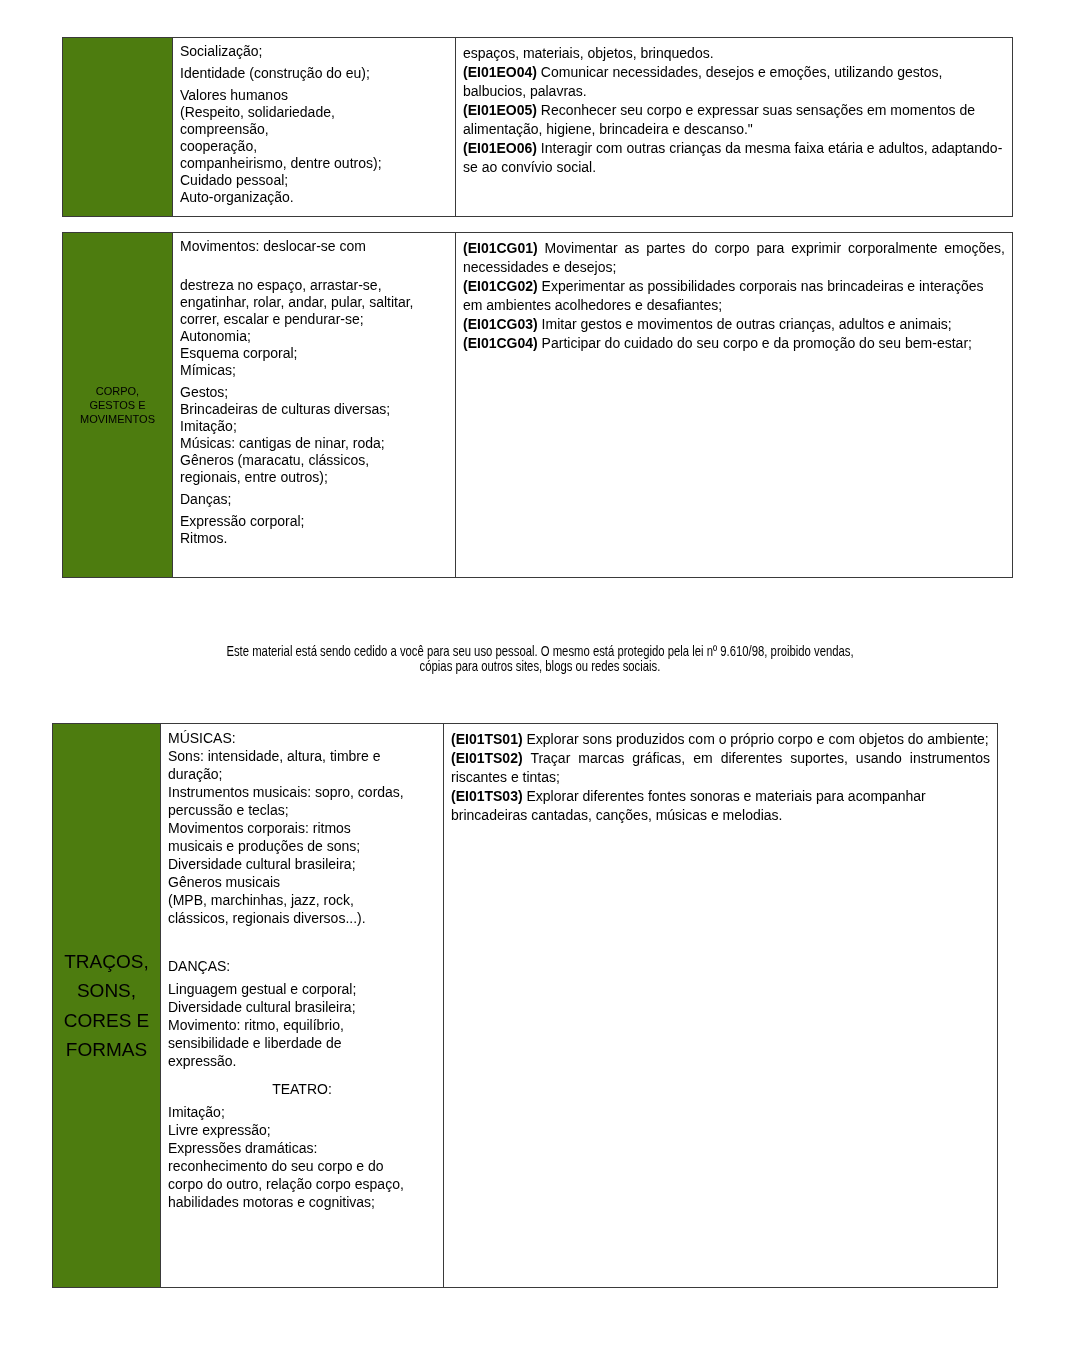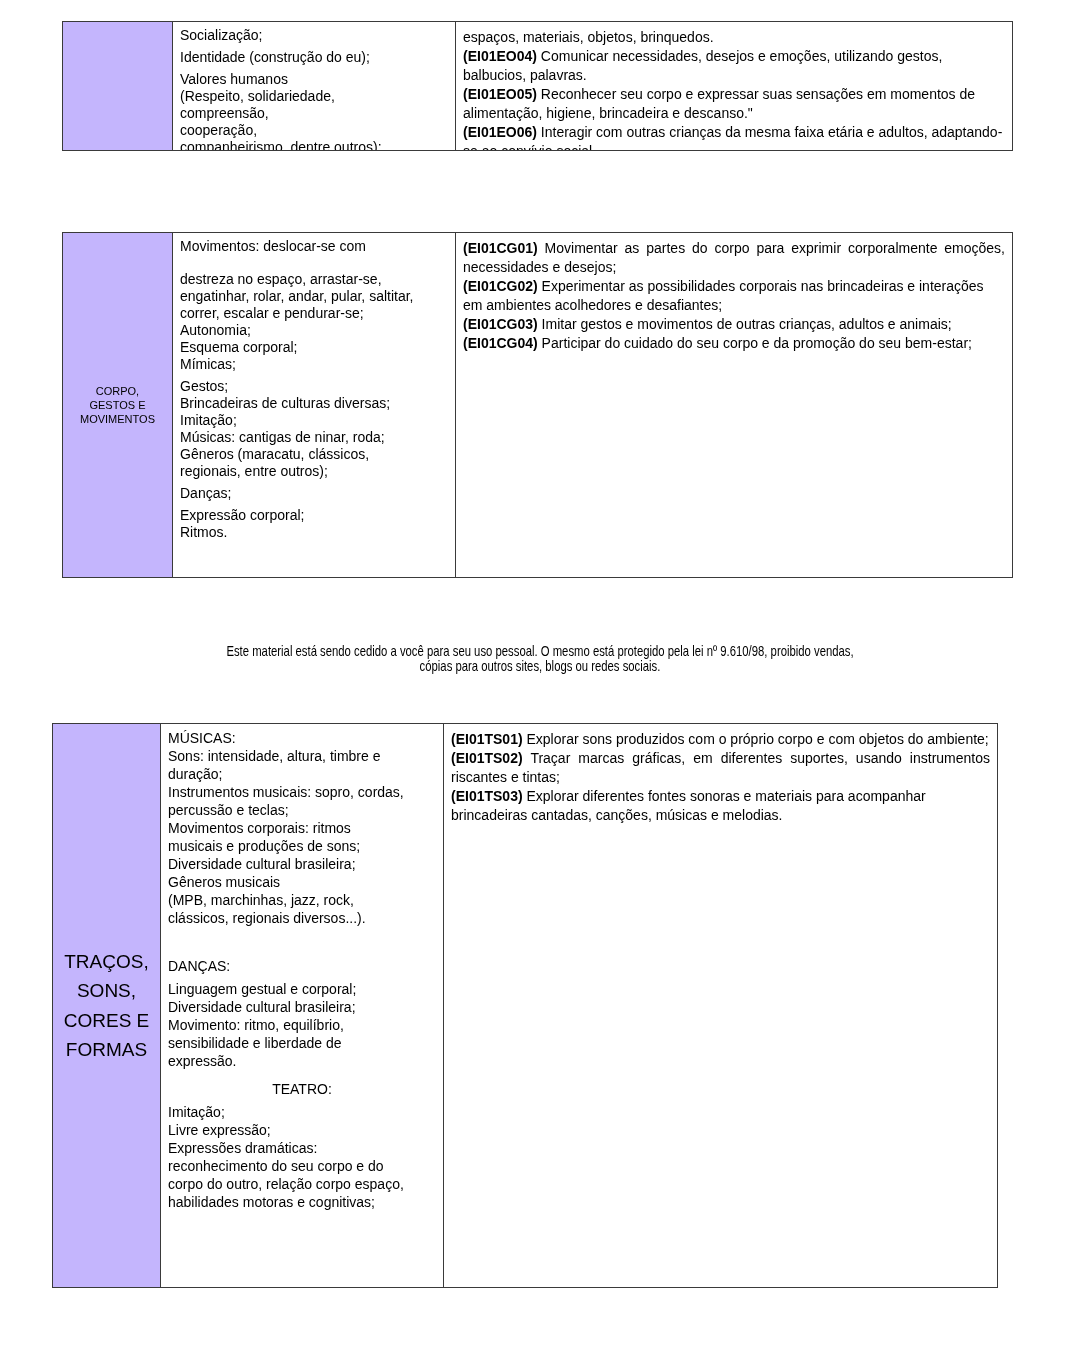--- a/index.html
+++ b/index.html
@@ -22,29 +22,29 @@
   }
   .cell {
     box-sizing: border-box;
     border-right: 1px solid #3a3a3a;
     padding: 5px 7px;
     font-size: 14px;
     overflow: hidden;
   }
   .cell:last-child { border-right: none; }
   .label-cell {
-    background: #c4b5fd;
+    background: #4d7c0f;
     display: flex;
     align-items: center;
     justify-content: center;
     text-align: center;
     white-space: pre-line;
     padding: 4px 2px;
   }
-  #t1 { left: 62px; top: 21px;  width: 951px; height: 130px; }
+  #t1 { left: 62px; top: 37px;  width: 951px; height: 180px; }
   #t2 { left: 62px; top: 232px; width: 951px; height: 346px; }
   #t3 { left: 52px; top: 723px; width: 946px; height: 565px; }
   #t1 .label-cell, #t2 .label-cell { width: 110px; font-size: 11px; line-height: 1.3; }
   #t3 .label-cell { width: 108px; font-size: 19px; line-height: 1.55; }
   .saberes { width: 283px; line-height: 17px; }
   #t3 .saberes { line-height: 18px; }
   .objetivos { flex: 1; line-height: 19px; padding-top: 6px; }
   .para { margin: 0 0 5px 0; white-space: pre-line; }
   .objetivos .para { margin: 0; white-space: normal; }
   .para.just { text-align: justify; }
@@ -85,21 +85,21 @@
       <p class="para"><strong>(EI01EO06)</strong> Interagir com outras crianças da mesma faixa etária e adultos, adaptando-se ao convívio social.</p>
     </div>
 </div>
 
 <div class="tbl" id="t2">
   <div class="cell label-cell">CORPO,
 GESTOS E
 MOVIMENTOS</div>
   <div class="cell saberes">
       <p class="para">Movimentos: deslocar-se com</p>
-      <p class="para" style="margin-top: 16px;">destreza no espaço, arrastar-se,
+      <p class="para" style="margin-top: 22px;">destreza no espaço, arrastar-se,
 engatinhar, rolar, andar, pular, saltitar,
 correr, escalar e pendurar-se;
 Autonomia;
 Esquema corporal;
 Mímicas;</p>
       <p class="para">Gestos;
 Brincadeiras de culturas diversas;
 Imitação;
 Músicas: cantigas de ninar, roda;
 Gêneros (maracatu, clássicos,

